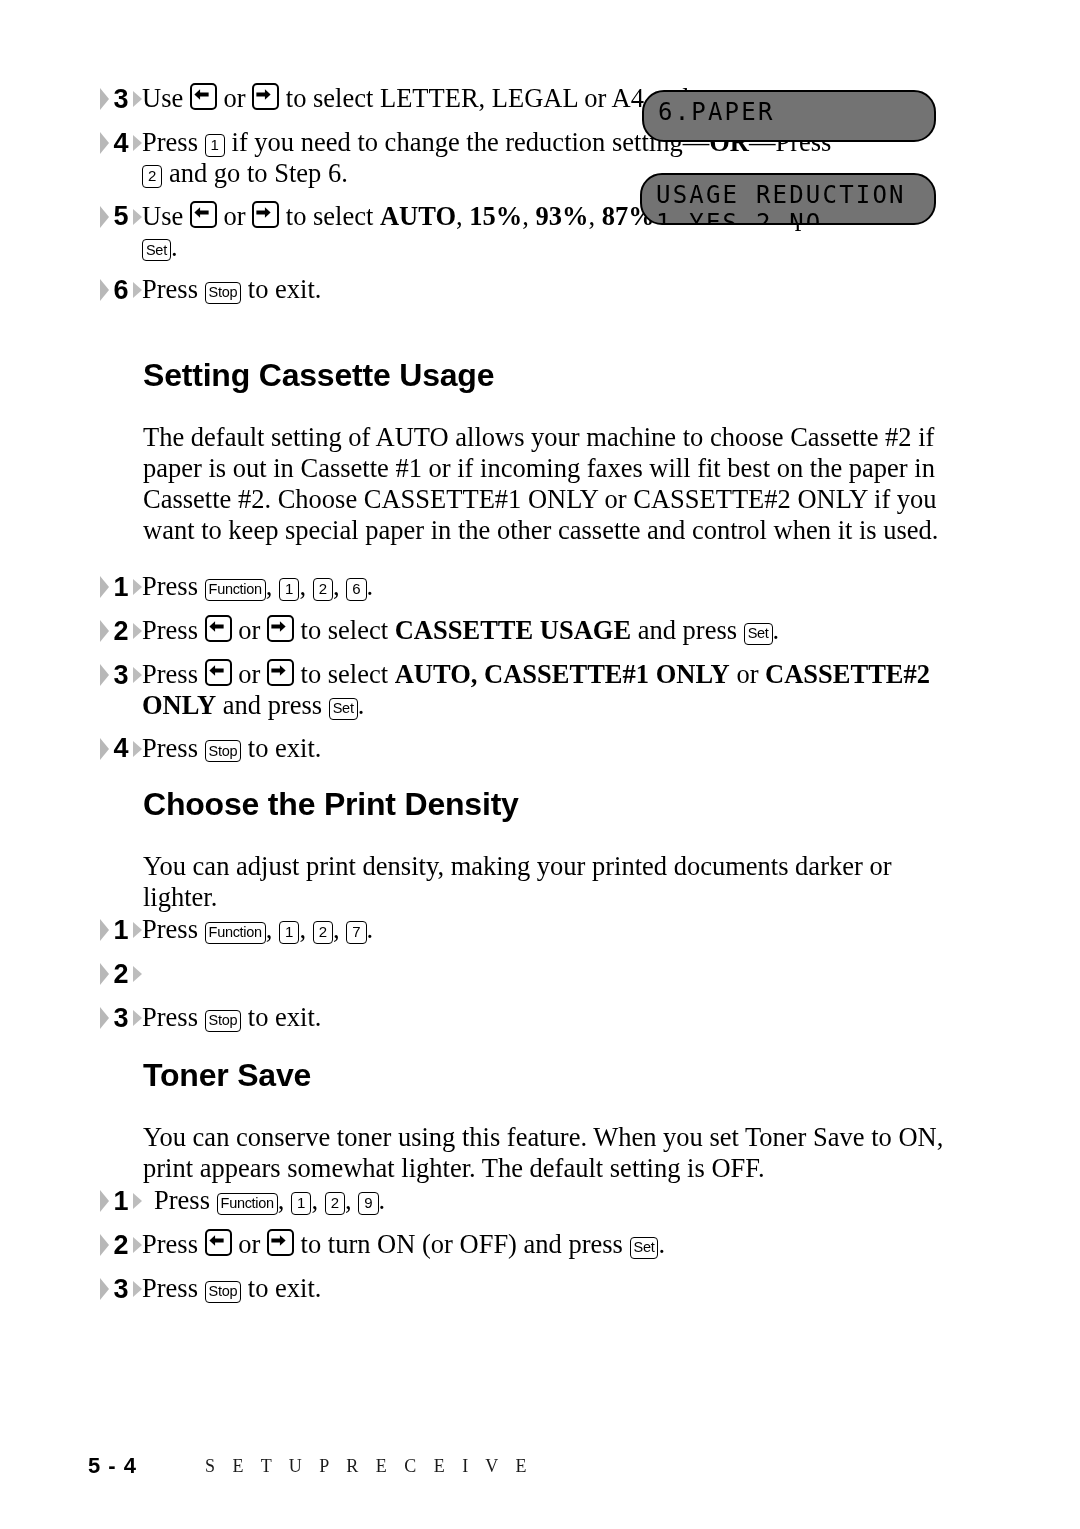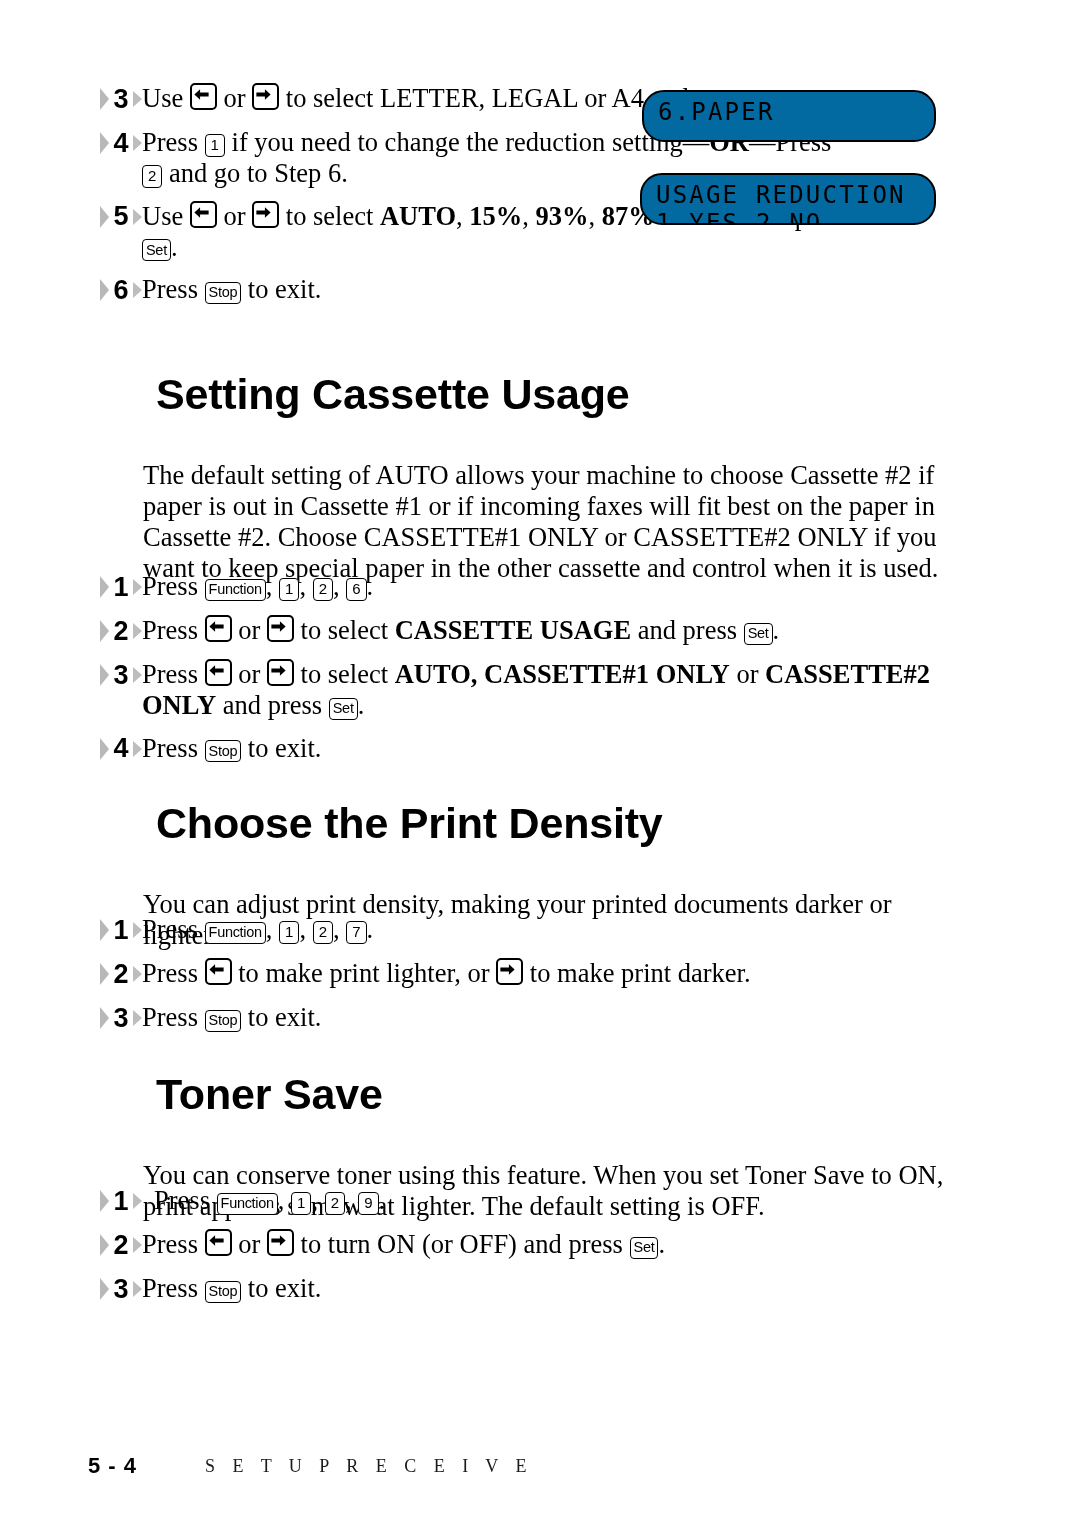--- a/index.html
+++ b/index.html
@@ -74,23 +74,23 @@
     font-size: 26.5px;
     line-height: 1.18;
     padding-right: 120px;
     padding-top: 1px;
   }
 
   
   h2.section-title {
     font-family: "Liberation Sans", "DejaVu Sans", sans-serif;
     font-weight: bold;
-    font-size: 43px;
+    font-size: 32px;
     letter-spacing: -0.2px;
-    margin: 13px;
+    margin: 0;
     padding: 0;
     color: #000;
   }
 
   
   p.body-para {
     font-size: 26.5px;
     line-height: 1.175;
     margin: 0;
     padding: 0;
@@ -127,21 +127,21 @@
   }
   .key.arrow svg { display: block; }
 
   strong { font-weight: bold; }
 
   
   .lcd {
     position: absolute;
     border: 2.6px solid #000;
     border-radius: 22px;
-    background: #0369a1;
+    background: #737373;
     box-sizing: border-box;
     padding: 7px 0 0 14px;
     font-family: "DejaVu Sans Mono", "Liberation Mono", monospace;
     font-size: 24px;
     letter-spacing: 2.2px;
     line-height: 1.16;
     color: #000;
     overflow: hidden;
   }
   .lcd-line { white-space: pre; display: block; }
@@ -286,25 +286,20 @@
       <div class="step">
         <div class="step-marker">
           <span class="step-num">1</span>
         </div>
         <div class="step-body" style="padding-right: 120px;">Press <span class="key">Function</span>, <span class="key digit">1</span>, <span class="key digit">2</span>, <span class="key digit">7</span>.</div>
       </div>
       <div class="step">
         <div class="step-marker">
           <span class="step-num">2</span>
         </div>
-        <div class="step-body" style="padding-right: 120px;">Press <span class="key arrow"><svg width="19" height="19" viewBox="0 0 20 20">
-              <path fill="#000" d="M2.5 10 L8.5 4.5 L8.5 7.8 L17.5 7.8 L17.5 12.2 L8.5 12.2 L8.5 15.5 Z"></path>
-            </svg></span> to make print lighter, or <span class="key arrow"><svg width="19" height="19" viewBox="0 0 20 20">
-              <path fill="#000" d="M17.5 10 L11.5 4.5 L11.5 7.8 L2.5 7.8 L2.5 12.2 L11.5 12.2 L11.5 15.5 Z"></path>
-            </svg></span> to make print darker.</div>
       </div>
       <div class="step">
         <div class="step-marker">
           <span class="step-num">3</span>
         </div>
         <div class="step-body" style="padding-right: 120px;">Press <span class="key">Stop</span> to exit.</div>
       </div>
     </div>
 
   <div id="sec-toner">

